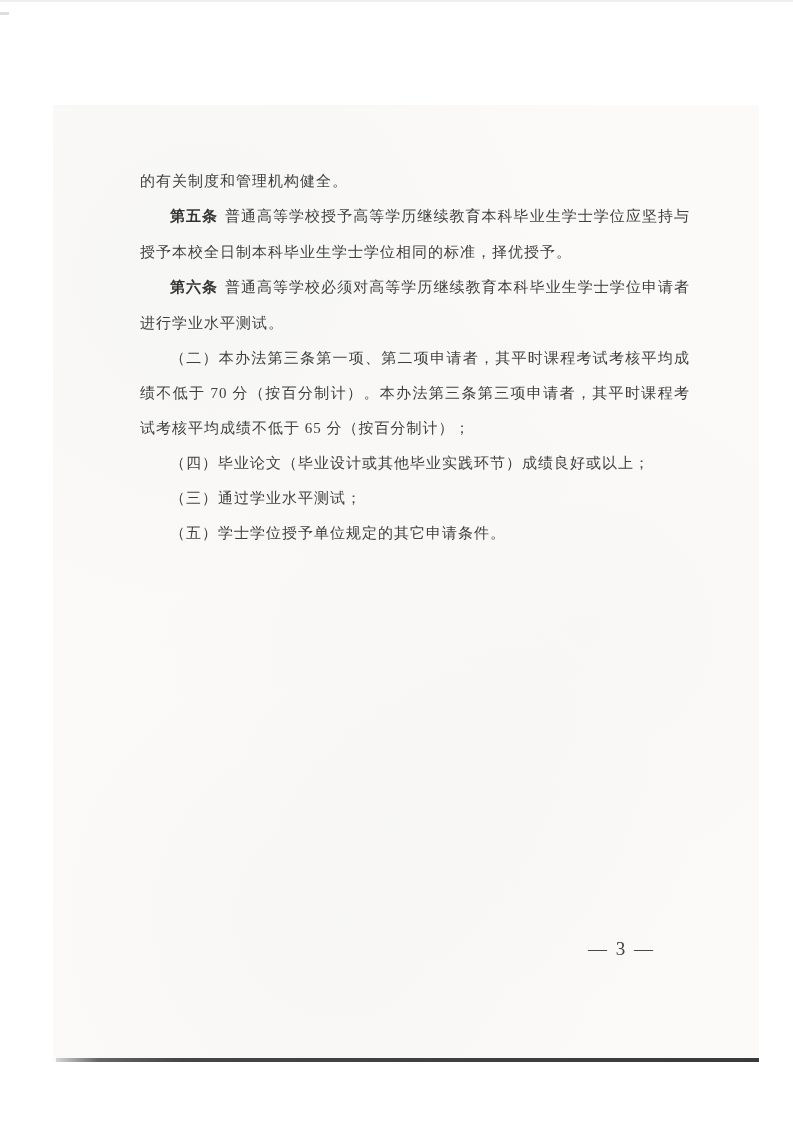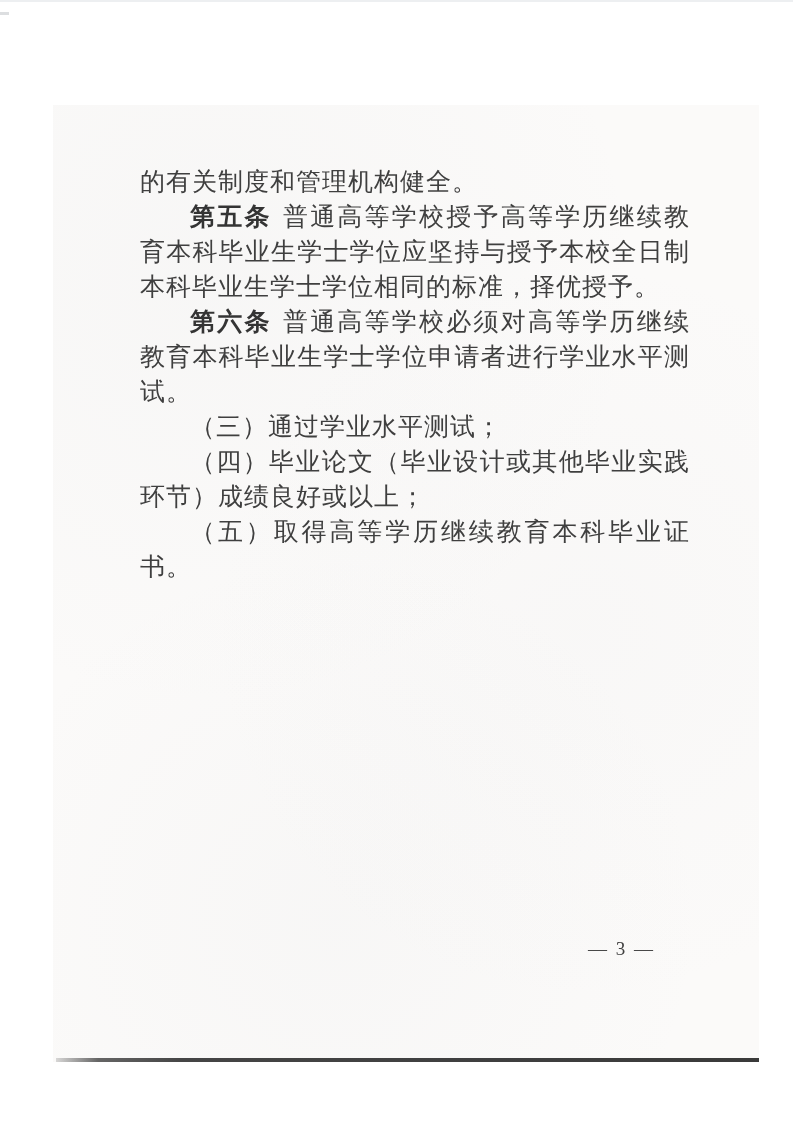--- a/index.html
+++ b/index.html
@@ -39,32 +39,32 @@
       rgba(75,75,75,0.85) 6%,
       #454545 18%,
       #3a3a3a 100%);
   }
 
   
   .textblock {
     position: absolute;
     left: 87px; top: 59px;
     width: 550px;
-    font-size: 25px;
+    font-size: 15px;
     line-height: 35px;
     letter-spacing: 1px;
     color: #3f3f3f;
     text-align: justify;
     text-justify: inter-character;
     filter: blur(0.3px);
   }
   .para { margin: 0; text-indent: 2em; }
   .para.flush { text-indent: 0; }
   .lead { font-weight: 700; color: #343434; }
-  .lead:not(:empty) { margin-right: 0.45em; }
+  .lead:not(:empty) { margin-right: 0.45em; font-family: Liberation Mono, monospace; }
 
   .page-number {
     position: absolute;
     top: 832px; right: 104px;
     font-size: 19px;
     line-height: 24px;
     letter-spacing: 2px;
     color: #3f3f3f;
     filter: blur(0.3px);
   }
@@ -81,25 +81,26 @@
 
     <p class="para flush"><b class="lead"></b><span>的有关制度和管理机构健全。</span></p>
 
     <p class="para"><b class="lead">第五条</b><span>普通高等学校授予高等学历继续教育本科毕业生学士学位应坚持与授予本校全日制本科毕业生学士学位相同的标准，择优授予。</span></p>
 
     <p class="para"><b class="lead">第六条</b><span>普通高等学校必须对高等学历继续教育本科毕业生学士学位申请者进行学业水平测试。</span></p>
 
 
 
 
+    <p class="para"><b class="lead"></b><span>（二）本办法第三条第一项、第二项申请者，其平时课程考试考核平均成绩不低于 70 分（按百分制计）。本办法第三条第三项申请者，其平时课程考试考核平均成绩不低于 65 分（按百分制计）；</span></p>
+
+    <p class="para"><b class="lead"></b><span>（四）毕业论文（毕业设计或其他毕业实践环节）成绩良好或以上；</span></p>
 
     <p class="para"><b class="lead"></b><span>（三）通过学业水平测试；</span></p>
 
-    <p class="para"><b class="lead"></b><span>（四）毕业论文（毕业设计或其他毕业实践环节）成绩良好或以上；</span></p>
-
-    <p class="para"><b class="lead"></b><span>（五）取得高等学历继续教育本科毕业证书。</span></p>
+    <p class="para"><b class="lead"></b><span>（五）学士学位授予单位规定的其它申请条件。</span></p>
 
   </div>
 
   <div class="page-number">— 3 —</div>
 
   <div class="sheet-bottom-shadow"></div>
 </div>
 
 </body></html>

